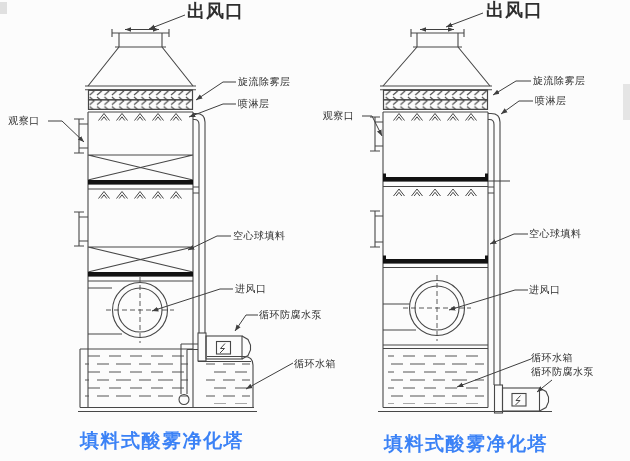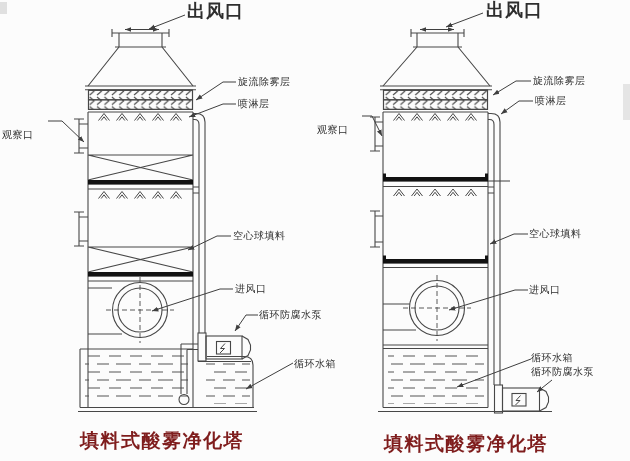--- a/index.html
+++ b/index.html
@@ -8,24 +8,24 @@
     position:relative; width:630px; height:461px;
     background:#fcfcfc; overflow:hidden;
     color:#2d2d2d;
   }
   svg{position:absolute; left:0; top:0;}
   .lbl{
     position:absolute; font-size:10px; line-height:16px;
     color:#2e2e2e; letter-spacing:0.5px; white-space:nowrap;
   }
   .lbl-big{ font-size:18px; font-weight:600; letter-spacing:1px; }
-  .lbl-right{ text-align:left;margin-top:14px; }
+  .lbl-right{ text-align:center; }
   .caption{
     position:absolute; font-size:19px; font-weight:600;
-    letter-spacing:1.5px; text-align:center; color:#7f1d1d; white-space:nowrap;
+    letter-spacing:1.5px; text-align:center; color:#3b82f6; white-space:nowrap;
   }
 </style>
 </head>
 <body>
 
 <div class="stage">
 
 <svg width="630" height="461" viewBox="0 0 630 461">
   <defs>
     <marker id="ah" viewBox="0 0 10 10" refX="9" refY="5" markerWidth="7" markerHeight="7" orient="auto-start-reverse">

